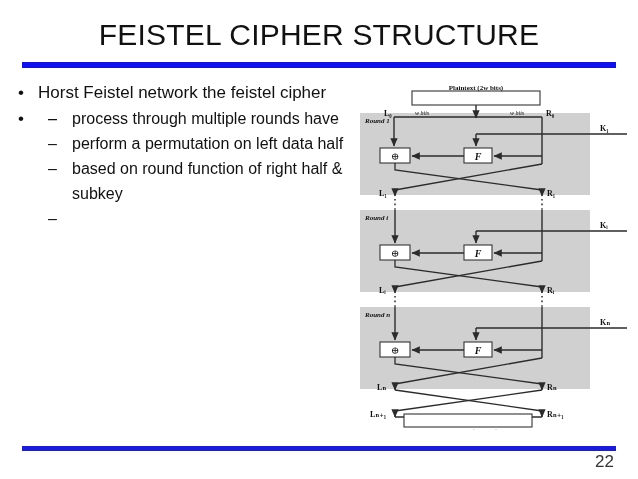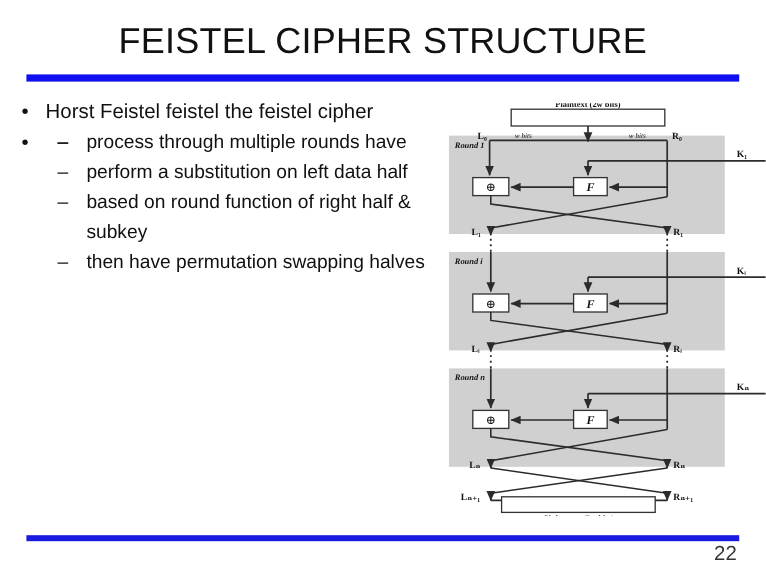--- a/index.html
+++ b/index.html
@@ -50,65 +50,64 @@
     padding-left:64px;margin:0;
     color:#111;
   }
   .bullet-l2 > .mark{
     position:absolute;left:40px;top:0;font-size:16px;line-height:25px;
   }
   .b{font-weight:normal;}
 
   
   #feistel-diagram{
-    position:absolute;left:374px;top:86px;width:228px;height:344px;
+    position:absolute;left:360px;top:86px;width:228px;height:344px;
   }
   #feistel-diagram svg{display:block;}
 </style>
 </head>
 <body>
 
 <div class="slide">
 
   <div id="page-title">FEISTEL CIPHER STRUCTURE</div>
   <div id="title-rule"></div>
 
   <div id="bullet-list">
 
     <p class="bullet-l1">
       <span class="mark">•</span>
-      <span>Horst Feistel feistel the </span><span class="b">feistel cipher</span>
+      <span>Horst Feistel network the </span><span class="b">feistel cipher</span>
     </p>
 
     <p class="bullet-l2">
       <span class="mark">–</span>
     </p>
 
     <p class="bullet-l1">
       <span class="mark">•</span>
     </p>
 
     <p class="bullet-l2">
       <span class="mark">–</span>
       <span>process through multiple rounds have</span>
     </p>
 
     <p class="bullet-l2">
       <span class="mark">–</span>
-      <span>perform a substitution on left data half</span>
+      <span>perform a permutation on left data half</span>
     </p>
 
     <p class="bullet-l2">
       <span class="mark">–</span>
       <span>based on round function of right half &amp; subkey</span>
     </p>
 
     <p class="bullet-l2">
       <span class="mark">–</span>
-      <span>then have permutation swapping halves</span>
     </p>
 
   </div>
 
   <div id="feistel-diagram">
     <svg width="268" height="344" viewBox="0 0 268 344" xmlns="http://www.w3.org/2000/svg">
       <defs>
         <marker id="arw" markerWidth="7" markerHeight="7" refX="5.6" refY="3" orient="auto">
           <path d="M0,0.4 L6,3 L0,5.6 z" fill="#2b2b2b"></path>
         </marker>

